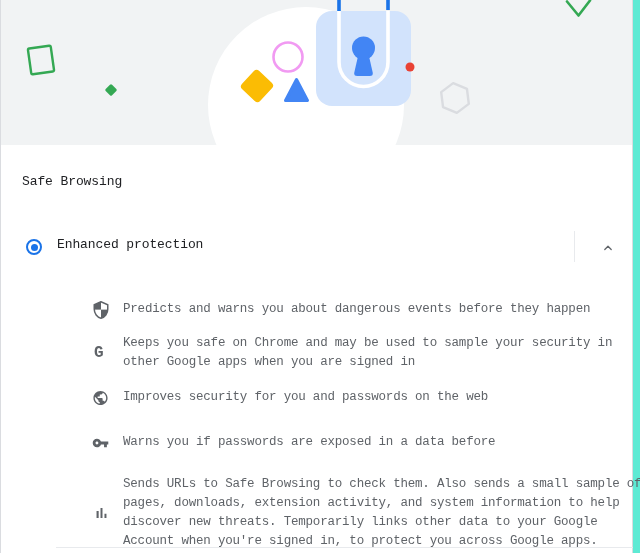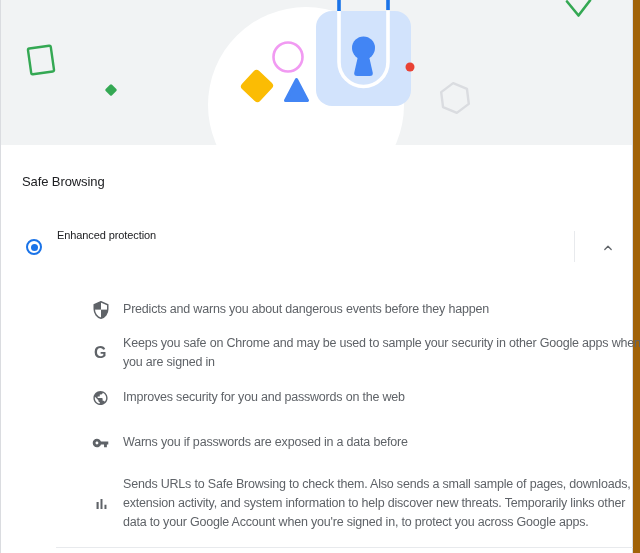--- a/index.html
+++ b/index.html
@@ -1,27 +1,27 @@
 <!DOCTYPE html>
 <html style="--banner-bg: #f1f3f4; --card-border: #dadce0; --divider: #e8eaed; --accent: #1a73e8; --illus-blue: #4285f4; --lock-body: #d2e3fc; --yellow: #fbbc04; --pink: #f19af2; --green: #34a853; --red: #e94235; --hex-gray: #dadce0; --icon-gray: #5f6368; --text-primary: #202124; --text-secondary: #5f6368;"><head>
 <meta charset="utf-8">
 <style>
   html,body{margin:0;padding:0;background:#fff;}
-  .screen{position:relative;width:640px;height:553px;overflow:hidden;background:#a16207;
-          font-family:Liberation Sans, sans-serif;color:var(--text-primary);}
+  .screen{position:relative;width:640px;height:553px;overflow:hidden;background:#5eead4;
+          font-family:Liberation Mono, monospace;color:var(--text-primary);}
   .card{position:absolute;left:0;top:0;width:631px;height:553px;
         border-left:1px solid var(--card-border);border-right:1px solid var(--card-border);background:#fff;}
   .banner{position:absolute;left:0;top:0;width:631px;height:145px;background:var(--banner-bg);overflow:hidden;}
   .banner svg{display:block;}
   .section-title{position:absolute;left:21px;top:172px;font-size:13px;line-height:19px;color:var(--text-primary);letter-spacing:-0.1px;}
   .enh-row{position:absolute;left:0;top:205px;width:631px;height:82px;}
   .radio{position:absolute;left:25px;top:34px;width:12px;height:12px;border:2px solid var(--accent);
          border-radius:50%;display:flex;align-items:center;justify-content:center;background:#fff;}
   .radio-dot{width:7px;height:7px;border-radius:50%;background:var(--accent);}
-  .enh-title{position:absolute;left:56px;top:21px;font-size:11px;line-height:19px;color:var(--text-primary);letter-spacing:-0.1px;}
+  .enh-title{position:absolute;left:56px;top:30px;font-size:13px;line-height:19px;color:var(--text-primary);letter-spacing:-0.1px;}
   .enh-desc{position:absolute;left:56px;top:33px;width:507px;font-size:12.5px;line-height:19px;
             color:var(--text-secondary);letter-spacing:-0.2px;}
   .vsep{position:absolute;left:573px;top:26px;width:1px;height:31px;background:var(--divider);}
   .chev{position:absolute;left:596px;top:32px;width:22px;height:22px;border:none;background:none;padding:0;cursor:pointer;
         display:flex;align-items:center;justify-content:center;}
   .frow{position:absolute;left:57px;width:557px;margin-left:34px;}
   .frow .ftext{margin-left:31px;width:526px;font-size:12.5px;line-height:19px;color:var(--text-secondary);letter-spacing:-0.2px;}
   .fic{position:absolute;left:0;top:50%;transform:translateY(-50%);display:flex;align-items:center;}
   .g-glyph{font-size:16px;font-weight:600;color:var(--icon-gray);line-height:16px;}
   .f1{top:300px;} .f2{top:334px;} .f3{top:388px;} .f4{top:433px;} .f5{top:475px;}

